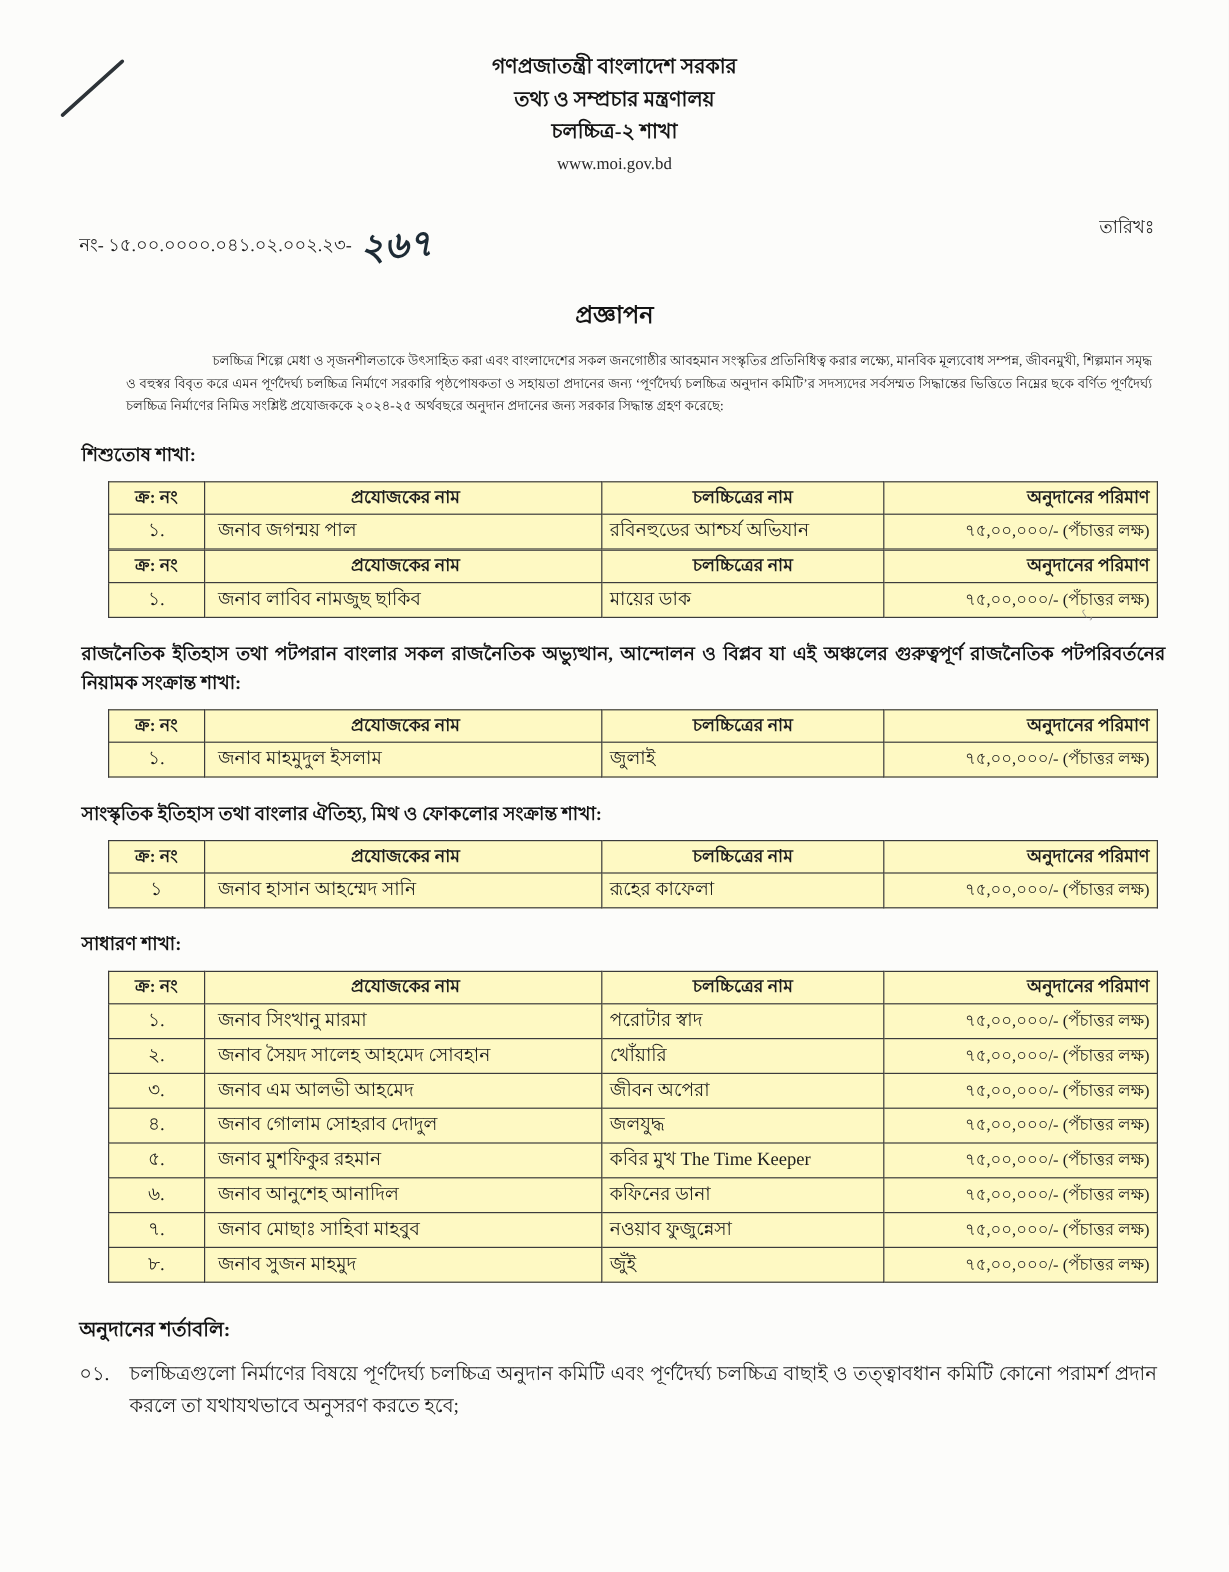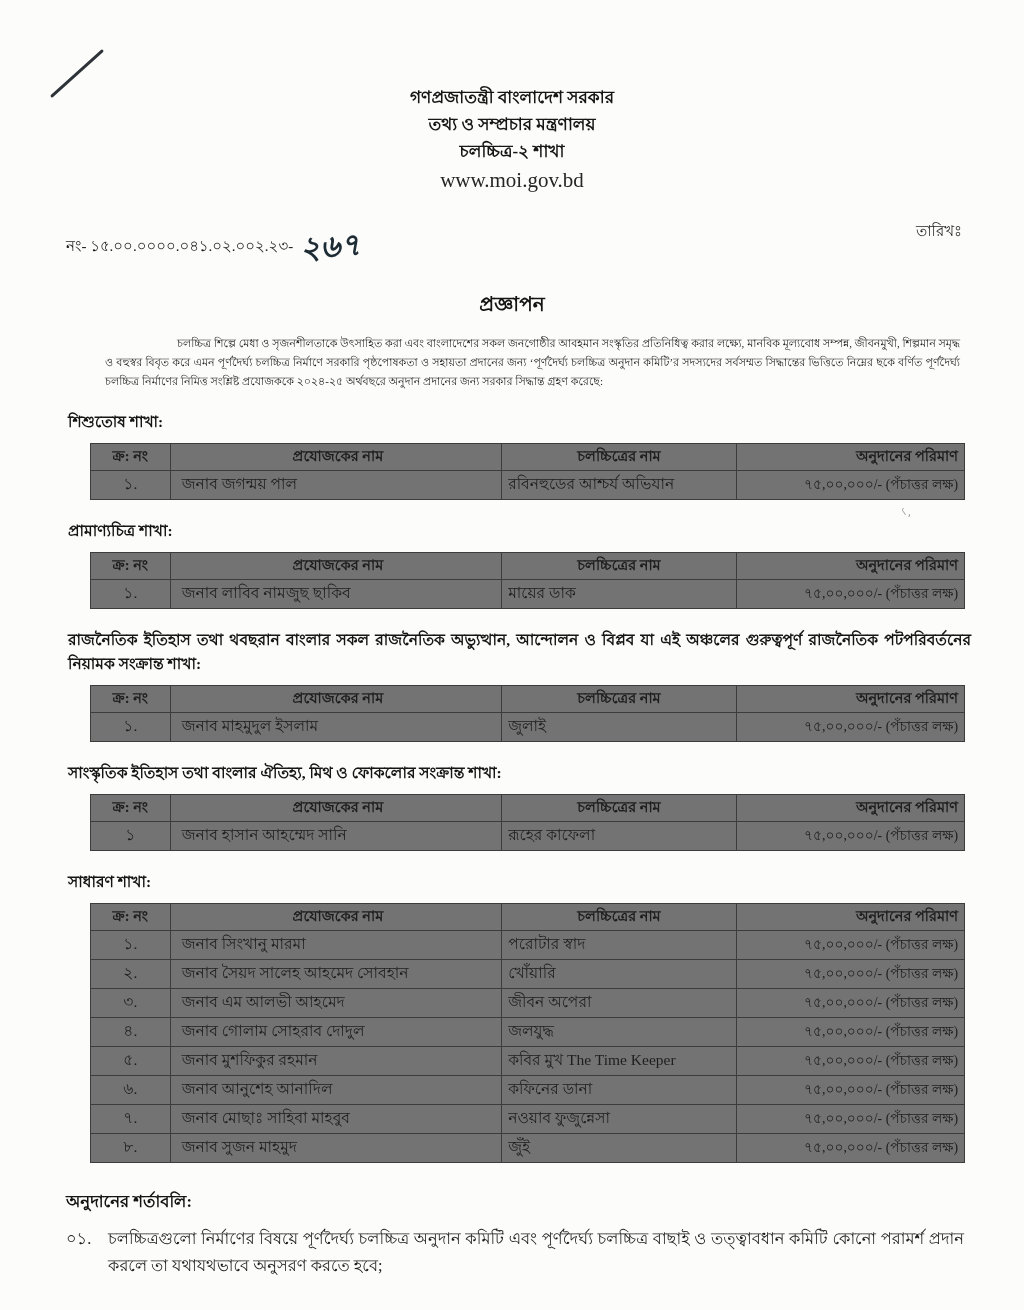--- a/index.html
+++ b/index.html
@@ -8,21 +8,21 @@
     font-family:"Liberation Serif","DejaVu Serif",serif;
     background:#e9e9e7;
   }
   .page {
     position:relative;
     width:1024px; height:1310px;
     margin:0 auto;
     background:#fcfcfa;
     color:#1e1e1e;
     overflow:hidden;
-    padding-top:84px;
+    padding-top:42px;
   }
   
   .pen-mark {
     position:absolute; left:42px; top:72px;
     width:70px; height:3px;
     background:#2d3338;
     border-radius:2px;
     transform:rotate(-42deg);
   }
   .stray-ink {
@@ -35,21 +35,21 @@
     position:absolute; bottom:0; left:0; right:0; height:9px;
     background:linear-gradient(to right,#f3f3f1 0%,#ebebე9 18%,#f6f6f4 40%,#eeeeec 55%,#f7f7f5 75%,#efefed 92%,#f4f4f2 100%);
     opacity:.55;
   }
 
   .letterhead { text-align:center; }
   .letterhead .hline {
     font-size:17px; line-height:27px; font-weight:600; color:#161616;
   }
   .letterhead .site {
-    font-size:21px; line-height:30px; color:#262626;
+    font-size:14px; line-height:30px; color:#262626;
     font-family:"Liberation Serif","DejaVu Serif",serif;
   }
 
   .ref-row {
     display:flex; justify-content:space-between; align-items:flex-start;
     margin:16px 62px 0 66px;
   }
   .memo { font-size:15px; padding-top:11px; white-space:nowrap; }
   .memo .hand {
     display:inline-block;
@@ -79,21 +79,21 @@
   .grant-section { margin:0 53px 0 68px; }
   .section-title {
     font-weight:bold; font-size:15.5px; line-height:1.55;
     margin-top:19px; margin-bottom:9px; color:#151515;
     text-align:justify;
   }
   table.grant-table {
     border-collapse:collapse;
     width:875px; margin-left:22px;
     font-size:15.5px;
-    background:#737373;
+    background:#fef9c3;
   }
   .grant-table th, .grant-table td {
     border:1.4px solid #3c3c3c;
     padding:1px 6px;
   }
   .grant-table th {
     font-weight:bold; font-size:14.5px; height:24px; text-align:center;
   }
   .grant-table td { height:27px; }
   .grant-table th.c0, .grant-table td.c0 { width:74px;  text-align:center; }
@@ -154,21 +154,20 @@
             <td class="c2">রবিনহুডের আশ্চর্য অভিযান</td>
             <td class="c3">৭৫,০০,০০০/- (পঁচাত্তর লক্ষ)</td>
           </tr>
         </tbody>
     </table>
   </section>
 
   <div class="stray-ink">৻,</div>
 
   <section class="grant-section">
-    <div class="section-title">প্রামাণ্যচিত্র শাখা:</div>
     <table class="grant-table">
       <thead>
         <tr>
           <th class="c0">ক্র: নং</th>
           <th class="c1">প্রযোজকের নাম</th>
           <th class="c2">চলচ্চিত্রের নাম</th>
           <th class="c3">অনুদানের পরিমাণ</th>
         </tr>
       </thead>
       <tbody>
@@ -176,21 +175,21 @@
             <td class="c0">১.</td>
             <td class="c1">জনাব লাবিব নামজুছ ছাকিব</td>
             <td class="c2">মায়ের ডাক</td>
             <td class="c3">৭৫,০০,০০০/- (পঁচাত্তর লক্ষ)</td>
           </tr>
         </tbody>
     </table>
   </section>
 
   <section class="grant-section">
-    <div class="section-title">রাজনৈতিক ইতিহাস তথা থবছরান বাংলার সকল রাজনৈতিক অভ্যুত্থান, আন্দোলন ও বিপ্লব যা এই অঞ্চলের গুরুত্বপূর্ণ রাজনৈতিক পটপরিবর্তনের নিয়ামক সংক্রান্ত শাখা:</div>
+    <div class="section-title">রাজনৈতিক ইতিহাস তথা পটপরান বাংলার সকল রাজনৈতিক অভ্যুত্থান, আন্দোলন ও বিপ্লব যা এই অঞ্চলের গুরুত্বপূর্ণ রাজনৈতিক পটপরিবর্তনের নিয়ামক সংক্রান্ত শাখা:</div>
     <table class="grant-table">
       <thead>
         <tr>
           <th class="c0">ক্র: নং</th>
           <th class="c1">প্রযোজকের নাম</th>
           <th class="c2">চলচ্চিত্রের নাম</th>
           <th class="c3">অনুদানের পরিমাণ</th>
         </tr>
       </thead>
       <tbody>

